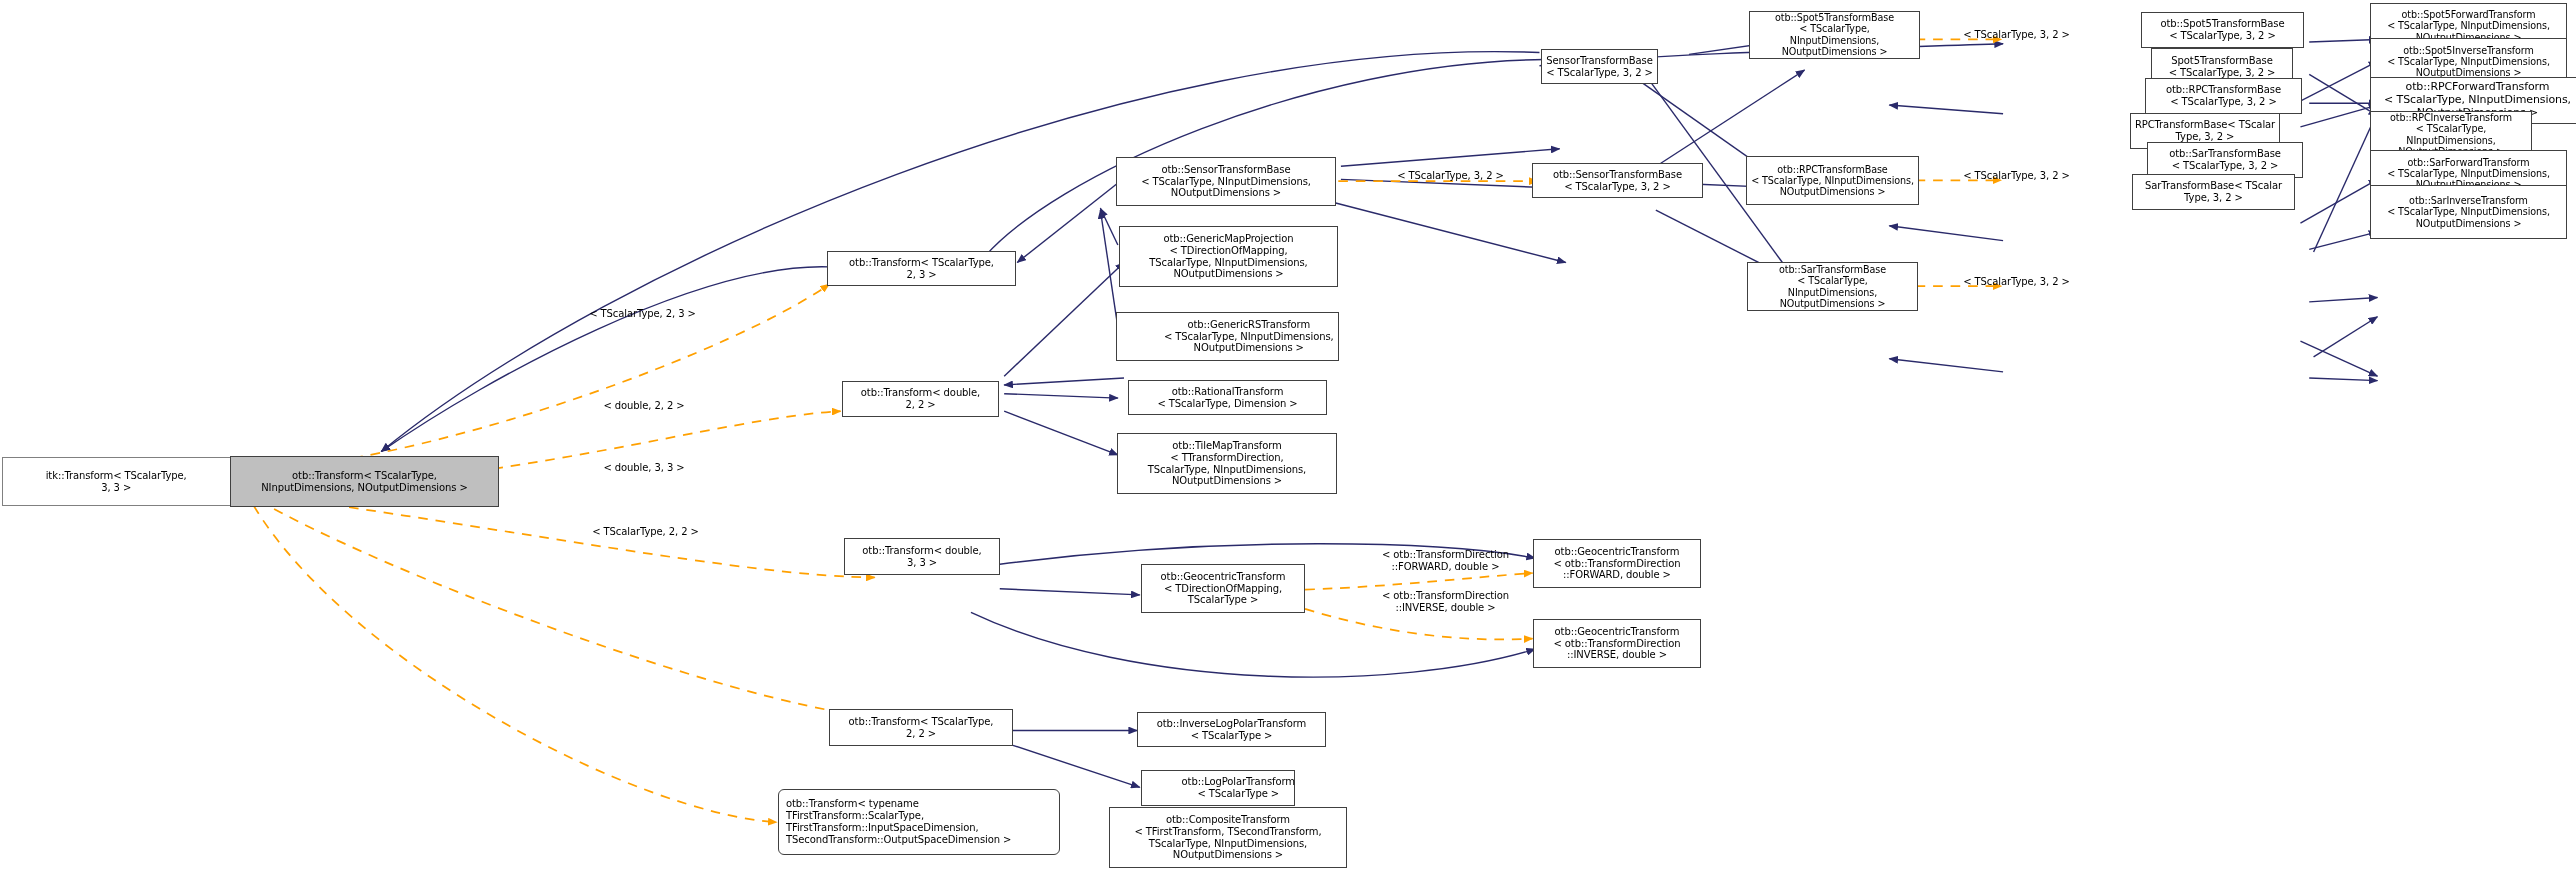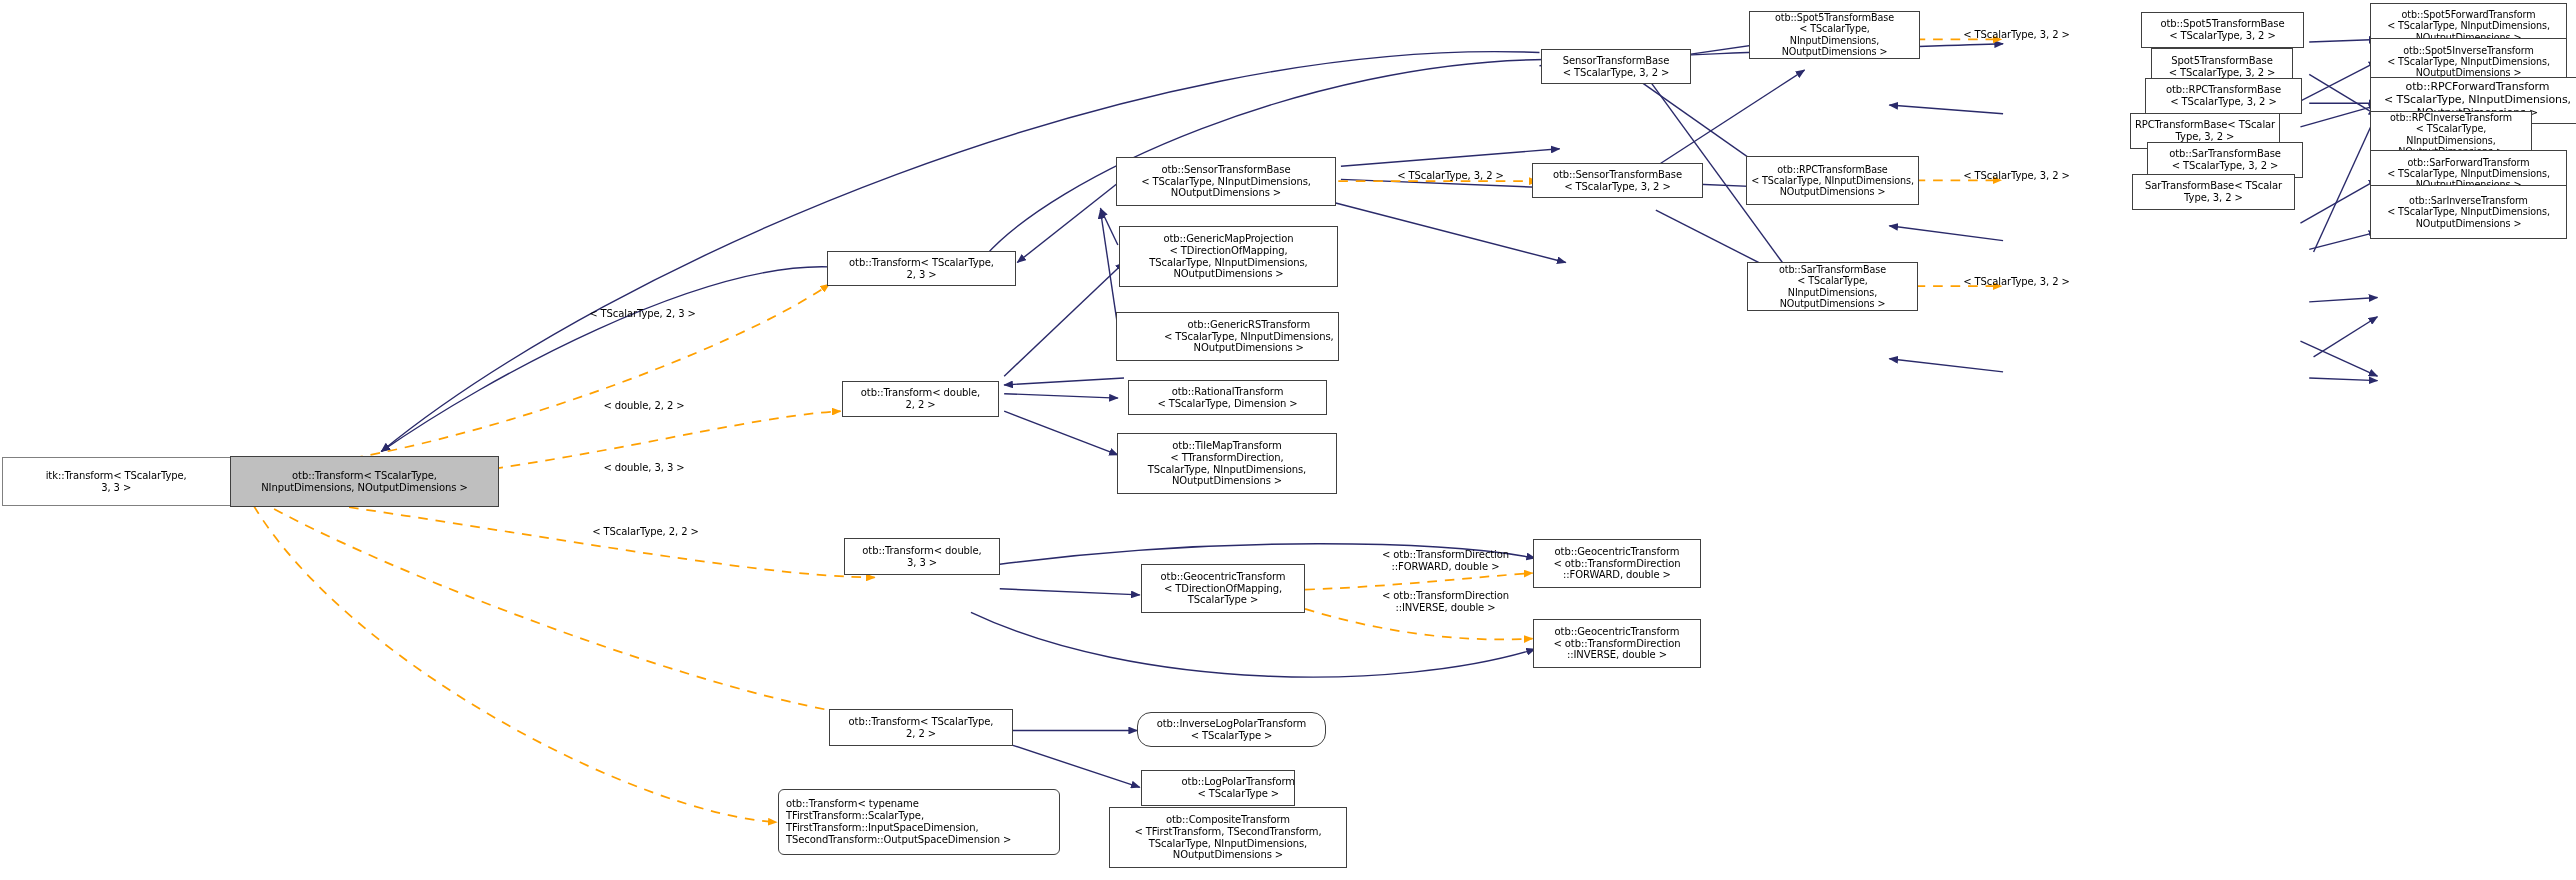--- a/index.html
+++ b/index.html
@@ -229,32 +229,32 @@
 
   <div class="node thick" style="left:1117px; top:433px; width:220px; height:61px;">otb::TileMapTransform
 &lt; TTransformDirection,
 TScalarType, NInputDimensions,
 NOutputDimensions &gt;</div>
 
   <div class="node thick" style="left:1141px; top:564px; width:164px; height:49px;">otb::GeocentricTransform
 &lt; TDirectionOfMapping,
 TScalarType &gt;</div>
 
-  <div class="node thick" style="left:1137px; top:712px; width:189px; height:35px;border-radius:14px;">otb::InverseLogPolarTransform
+  <div class="node thick" style="left:1137px; top:712px; width:189px; height:35px;">otb::InverseLogPolarTransform
 &lt; TScalarType &gt;</div>
 
   <div class="node thick" style="left:1141px; top:770px; width:154px; height:36px;padding-left:44px;">otb::LogPolarTransform
 &lt; TScalarType &gt;</div>
 
   <div class="node thick" style="left:1109px; top:807px; width:238px; height:61px;">otb::CompositeTransform
 &lt; TFirstTransform, TSecondTransform,
 TScalarType, NInputDimensions,
 NOutputDimensions &gt;</div>
 
-  <div class="node thick" style="left:1541px; top:49px; width:150px; height:35px;">SensorTransformBase
+  <div class="node thick" style="left:1541px; top:49px; width:117px; height:35px;">SensorTransformBase
 &lt; TScalarType, 3, 2 &gt;</div>
 
   <div class="node thick" style="left:1532px; top:163px; width:171px; height:35px;">otb::SensorTransformBase
 &lt; TScalarType, 3, 2 &gt;</div>
 
   <div class="node thick" style="left:1749px; top:10.5px; width:171px; height:48px; font-size:9.6px;">otb::Spot5TransformBase
 &lt; TScalarType, NInputDimensions,
 NOutputDimensions &gt;</div>
 
   <div class="node thick" style="left:1746px; top:156px; width:173px; height:49px; font-size:9.6px;">otb::RPCTransformBase

